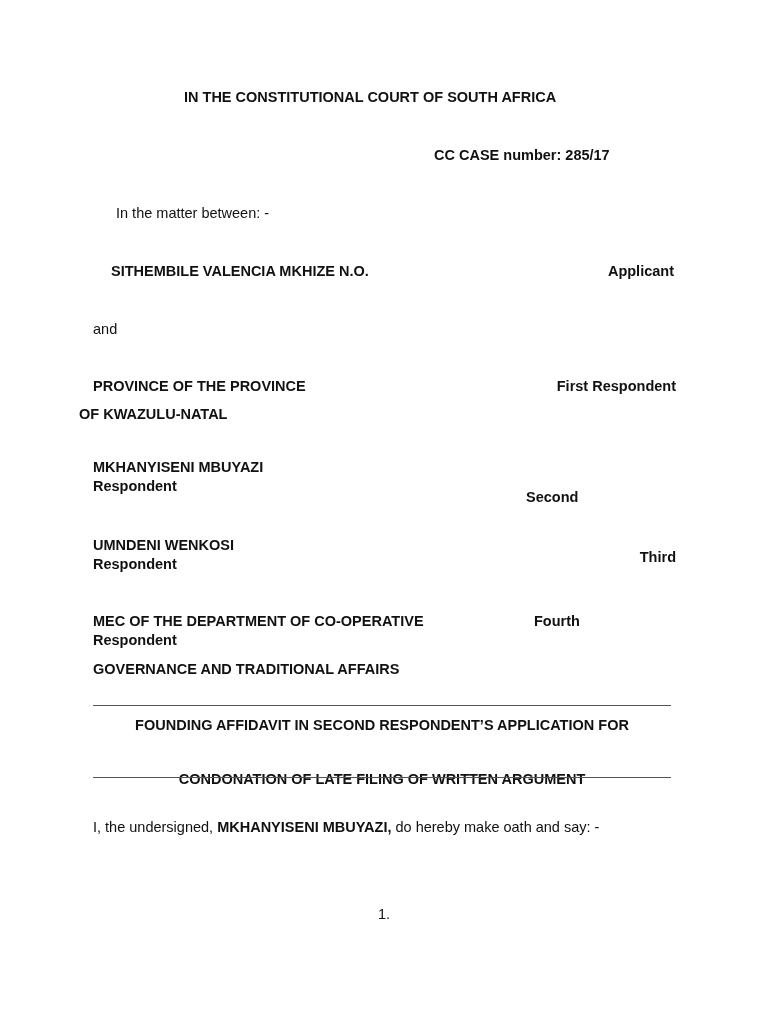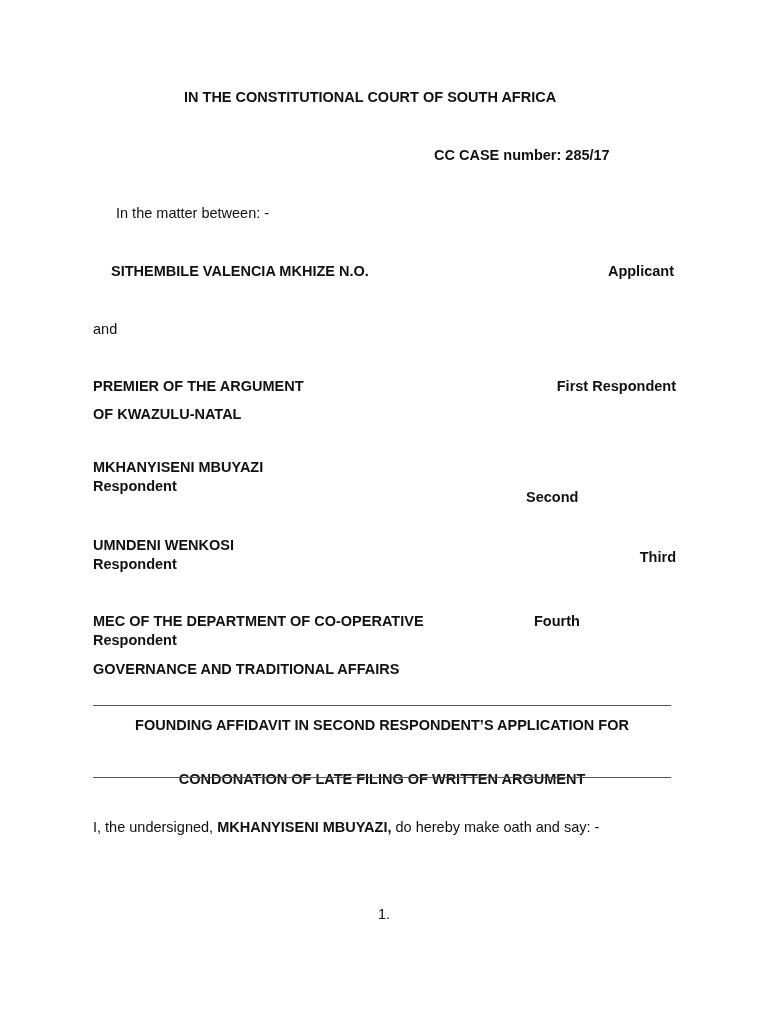--- a/index.html
+++ b/index.html
@@ -36,23 +36,23 @@
 
   <div class="abs b" style="left:434px; top:146px;">CC CASE number: 285/17</div>
 
   <div class="abs" style="left:93px; top:204px;margin-left:23px;">In the matter between: -</div>
 
   <div class="abs b" style="left:93px; top:262px;margin-left:18px;">SITHEMBILE VALENCIA MKHIZE N.O.</div>
   <div class="abs b" style="right:96px; top:262px;">Applicant</div>
 
   <div class="abs" style="left:93px; top:320px;">and</div>
 
-  <div class="abs b" style="left:93px; top:377px;">PREMIER OF THE ARGUMENT</div>
+  <div class="abs b" style="left:93px; top:377px;">PROVINCE OF THE PROVINCE</div>
   <div class="abs b" style="right:94px; top:377px;">First Respondent</div>
-  <div class="abs b" style="left:93px; top:405px;text-align:center;">OF KWAZULU-NATAL</div>
+  <div class="abs b" style="left:79px; top:405px;text-align:center;">OF KWAZULU-NATAL</div>
 
   <div class="abs b" style="left:93px; top:458px;">MKHANYISENI MBUYAZI</div>
   <div class="abs b" style="left:526px; top:458px;margin-top:30px;">Second</div>
   <div class="abs b" style="left:93px; top:477px;">Respondent</div>
 
   <div class="abs b" style="left:93px; top:536px;">UMNDENI WENKOSI</div>
   <div class="abs b" style="right:94px; top:548px;">Third</div>
   <div class="abs b" style="left:93px; top:555px;">Respondent</div>
 
   <div class="abs b" style="left:93px; top:612px;">MEC OF THE DEPARTMENT OF CO-OPERATIVE</div>

